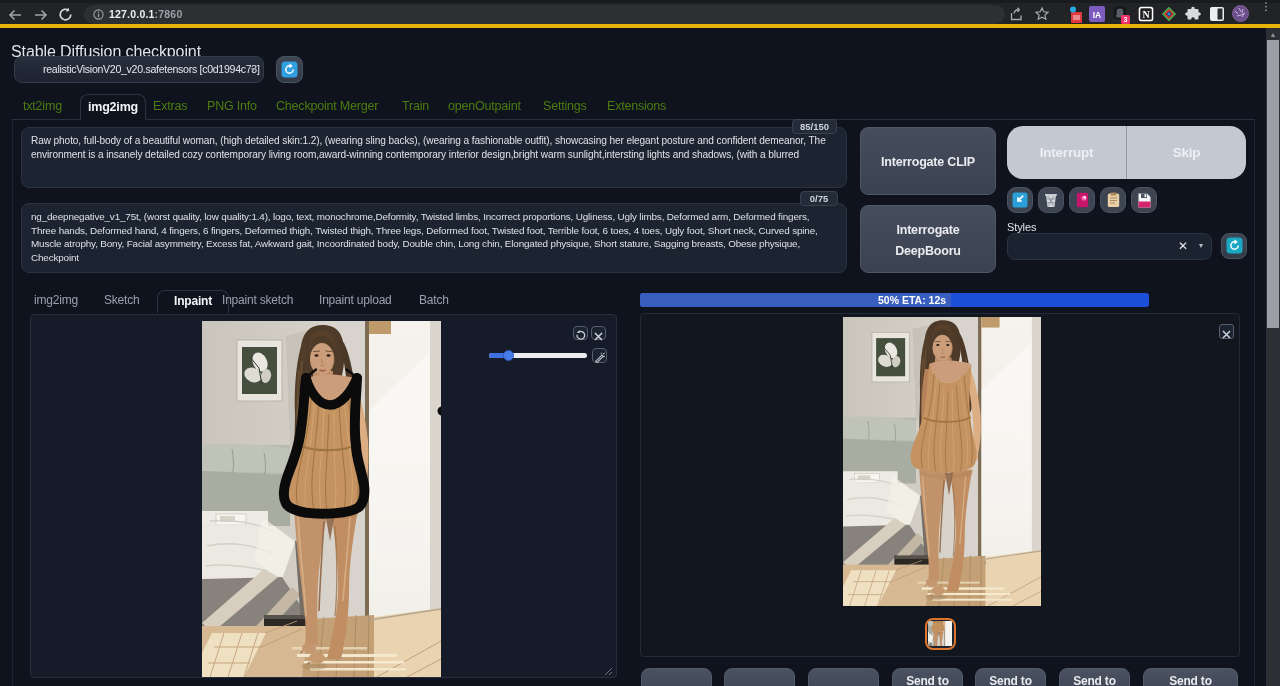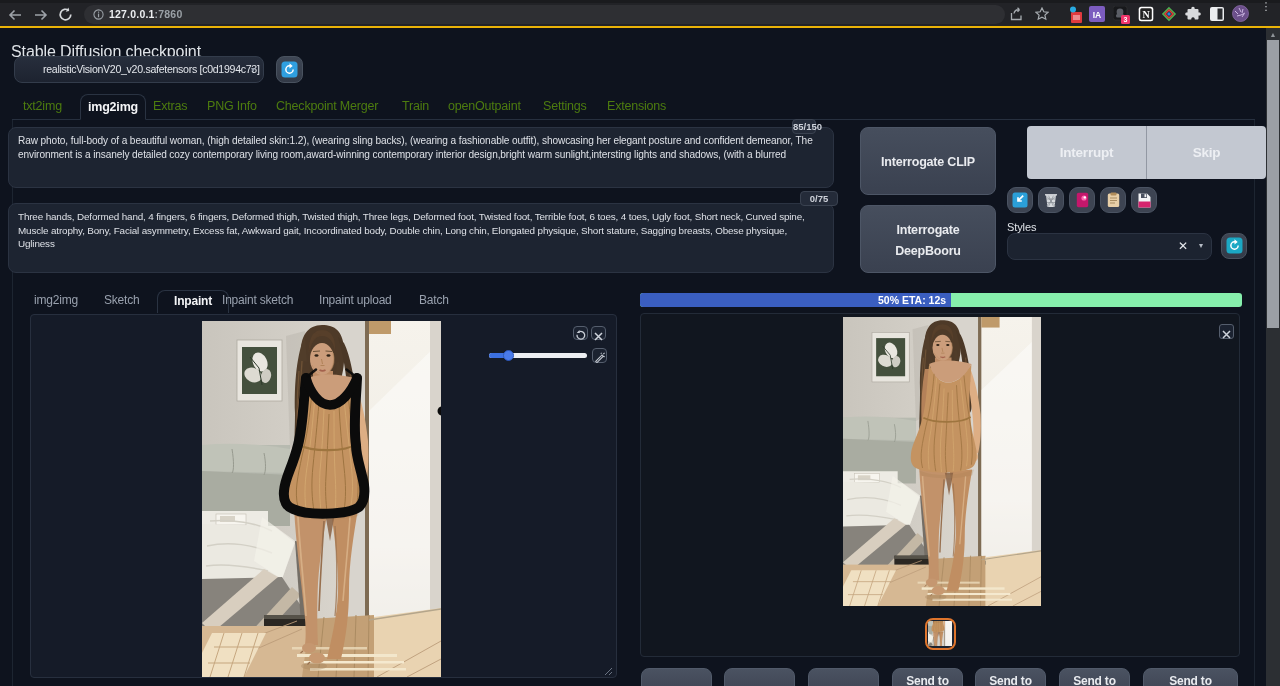--- a/index.html
+++ b/index.html
@@ -1,48 +1,48 @@
 <!DOCTYPE html>
 <html><head>
 <meta charset="utf-8">
 <style>
   * { margin:0; padding:0; box-sizing:border-box; }
   html,body { width:1280px; height:686px; overflow:hidden; background:#0e131e; font-family:"Liberation Sans", sans-serif; }
   
-  #chrome { position:absolute; left:0; top:0; width:1280px; height:28px; background:#222327; border-bottom:2px solid #eab308; }
+  #chrome { position:absolute; left:0; top:0; width:1280px; height:28px; background:#222327; border-bottom:4px solid #eab308; }
   #chrome .topstrip { position:absolute; left:0; top:0; width:1280px; height:3px; background:#1a1b1e; }
   #urlpill { position:absolute; left:84px; top:5px; width:921px; height:19px; border-radius:10px; background:#2e2f33; color:#e8eaed; font-size:10.5px; line-height:19px; }
   #urlpill .host { color:#eceef0; font-weight:bold; letter-spacing:0.2px; }
   #urlpill .port { color:#9aa0a6; font-weight:bold; letter-spacing:0.2px; }
   
   #page { position:absolute; left:0; top:28px; width:1266px; height:658px; background:#0e131e; }
   #panelborder { position:absolute; left:12px; top:119px; width:1243px; height:567px; border:1px solid #1d2531; border-bottom:none; }
   .label { position:absolute; color:#dfe3e8; font-size:16px; letter-spacing:-0.1px; }
   #ckpt-dd { position:absolute; left:14px; top:56px; width:250px; height:27px; background:linear-gradient(#272e3c,#1d2330); border:1px solid #333c4b; border-radius:8px; color:#e3e6eb; font-size:10.6px; letter-spacing:-0.3px; line-height:25px; padding-left:28px; }
   .refbtn { position:absolute; width:27px; height:27px; background:linear-gradient(#3e4654,#333a47); border:1px solid #49525f; border-radius:8px; }
   
   .tab { position:absolute; top:0; height:26px; color:#4d7c0f; font-size:12.5px; line-height:24px; letter-spacing:-0.2px; }
   .tab.active { color:#f4f5f7; font-weight:bold; border:1px solid #2a3342; border-bottom:1px solid #0e131e; border-radius:8px 8px 0 0; background:#0e131e; text-align:center; }
   
   .tokbox { position:absolute; z-index:5; background:#242b39; border:1px solid #3a4250; border-radius:4px; color:#ced2da; font-size:9.5px; text-align:center; font-weight:bold; }
-  .ta { position:absolute; left:8px; width:826px; background:#1d2431; border:1px solid #2b3342; border-radius:8px; color:#dde0e6; padding:6px 9px 0 9px; white-space:nowrap; overflow:hidden; }
+  .ta { position:absolute; left:21px; width:826px; background:#1d2431; border:1px solid #2b3342; border-radius:8px; color:#dde0e6; padding:6px 9px 0 9px; white-space:nowrap; overflow:hidden; }
   .ta div { height:13.6px; }
   
   .graybtn { position:absolute; background:linear-gradient(#464e5d,#3a4150); border:1px solid #4d5666; border-radius:8px; color:#e9ebef; font-weight:bold; font-size:12.5px; text-align:center; letter-spacing:-0.2px; }
-  #interrupt-skip { position:absolute; left:1007px; top:126px; width:239px; height:53px; background:#c3c8d1; border-radius:4px;margin-left:20px; }
+  #interrupt-skip { position:absolute; left:1007px; top:126px; width:239px; height:53px; background:#c3c8d1; border-radius:16px; }
   #interrupt-skip .half { position:absolute; top:0; width:119px; height:53px; color:#edeff3; font-weight:bold; font-size:13.5px; text-align:center; line-height:53px; letter-spacing:-0.2px; }
   .embtn { position:absolute; top:187px; width:26px; height:26px; background:#3d4452; border:1px solid #4a5362; border-radius:9px; }
   #styles-dd { position:absolute; left:1007px; top:233px; width:205px; height:27px; background:#1c2330; border:1px solid #2b3342; border-radius:8px; }
   
   .tab2 { position:absolute; top:0; height:23px; color:#99a1ae; font-size:12px; line-height:21px; letter-spacing:-0.2px; }
   .tab2.active { color:#f4f5f7; font-weight:bold; border:1px solid #2a3342; border-bottom:none; border-radius:8px 8px 0 0; text-align:center; }
   
   #canvasL { position:absolute; left:30px; top:314px; width:587px; height:364px; background:#151b28; border:1px solid #272f3e; border-radius:4px; }
   #canvasR { position:absolute; left:640px; top:313px; width:600px; height:344px; background:#11161f; border:1px solid #232b38; border-radius:4px; }
-  #progress { position:absolute; left:640px; top:293px; width:602px; height:14px; background:#86efac; border-radius:3px; }
+  #progress { position:absolute; left:640px; top:293px; width:509px; height:14px; background:#1d4ed8; border-radius:3px; }
   #progfill { position:absolute; left:0; top:0; width:306px; height:14px; background:#3a5ec0; border-radius:3px 0 0 3px; }
   #proglabel { position:absolute; left:233px; top:0; height:14px; padding:0 5px; background:#3a5ec0; color:#fff; font-size:10.5px; font-weight:bold; line-height:14px; }
   .ctrlbtn { position:absolute; width:17px; height:17px; border:1px solid #555e6d; border-radius:4px; color:#d9dde3; text-align:center; background:#1b2230; }
   .sendbtn { position:absolute; top:668px; height:26px; background:linear-gradient(#4a5261,#3e4554); border:1px solid #515a6a; border-radius:8px; color:#e9ebef; font-weight:bold; font-size:12px; text-align:center; padding-top:5px; letter-spacing:-0.2px; }
 </style>
 </head>
 <body>
 <div id="page"></div>
 <div id="panelborder"></div>
 
@@ -134,30 +134,31 @@
   <div class="tab active" style="left:68px; width:66px;">img2img</div>
   <div class="tab" style="left:141px;">Extras</div>
   <div class="tab" style="left:195px;">PNG Info</div>
   <div class="tab" style="left:264px;">Checkpoint Merger</div>
   <div class="tab" style="left:390px;">Train</div>
   <div class="tab" style="left:436px;">openOutpaint</div>
   <div class="tab" style="left:531px;">Settings</div>
   <div class="tab" style="left:595px;">Extensions</div>
 </div>
 
-<div class="tokbox" style="left:792px; top:119px; width:24px; height:15px; line-height:14px;">85/150</div>
+<div class="tokbox" style="left:792px; top:119px; width:45px; height:15px; line-height:14px;">85/150</div>
 <div class="ta" style="top:127px; height:61px; font-size:10.1px; letter-spacing:-0.1px; line-height:13.6px;">
   <div>Raw photo, full-body of a beautiful woman, (high detailed skin:1.2), (wearing sling backs), (wearing a fashionable outfit), showcasing her elegant posture and confident demeanor, The</div>
   <div>environment is a insanely detailed cozy contemporary living room,award-winning contemporary interior design,bright warm sunlight,intersting lights and shadows, (with a blurred</div>
 </div>
 <div class="tokbox" style="left:800px; top:191px; width:38px; height:15px; line-height:14px;">0/75</div>
 <div class="ta" style="top:203px; height:70px; font-size:9.9px; letter-spacing:-0.15px; line-height:13.6px;">
+  <div>ng_deepnegative_v1_75t, (worst quality, low quality:1.4), logo, text, monochrome,Deformity, Twisted limbs, Incorrect proportions, Ugliness, Ugly limbs, Deformed arm, Deformed fingers,</div>
   <div>Three hands, Deformed hand, 4 fingers, 6 fingers, Deformed thigh, Twisted thigh, Three legs, Deformed foot, Twisted foot, Terrible foot, 6 toes, 4 toes, Ugly foot, Short neck, Curved spine,</div>
   <div>Muscle atrophy, Bony, Facial asymmetry, Excess fat, Awkward gait, Incoordinated body, Double chin, Long chin, Elongated physique, Short stature, Sagging breasts, Obese physique,</div>
-  <div>Ugliness</div>
+  <div>Checkpoint</div>
 </div>
 
 <div class="graybtn" style="left:860px; top:127px; width:136px; height:68px; line-height:68px;">Interrogate CLIP</div>
 <div class="graybtn" style="left:860px; top:205px; width:136px; height:68px; line-height:21px; padding-top:14px;">Interrogate<br>DeepBooru</div>
 <div id="interrupt-skip">
   <div class="half" style="left:0;">Interrupt</div>
   <div style="position:absolute;left:119px;top:0;width:1px;height:53px;background:#9298a3;"></div>
   <div class="half" style="left:120px;">Skip</div>
 </div>
 <div class="embtn" style="left:1007px;">

